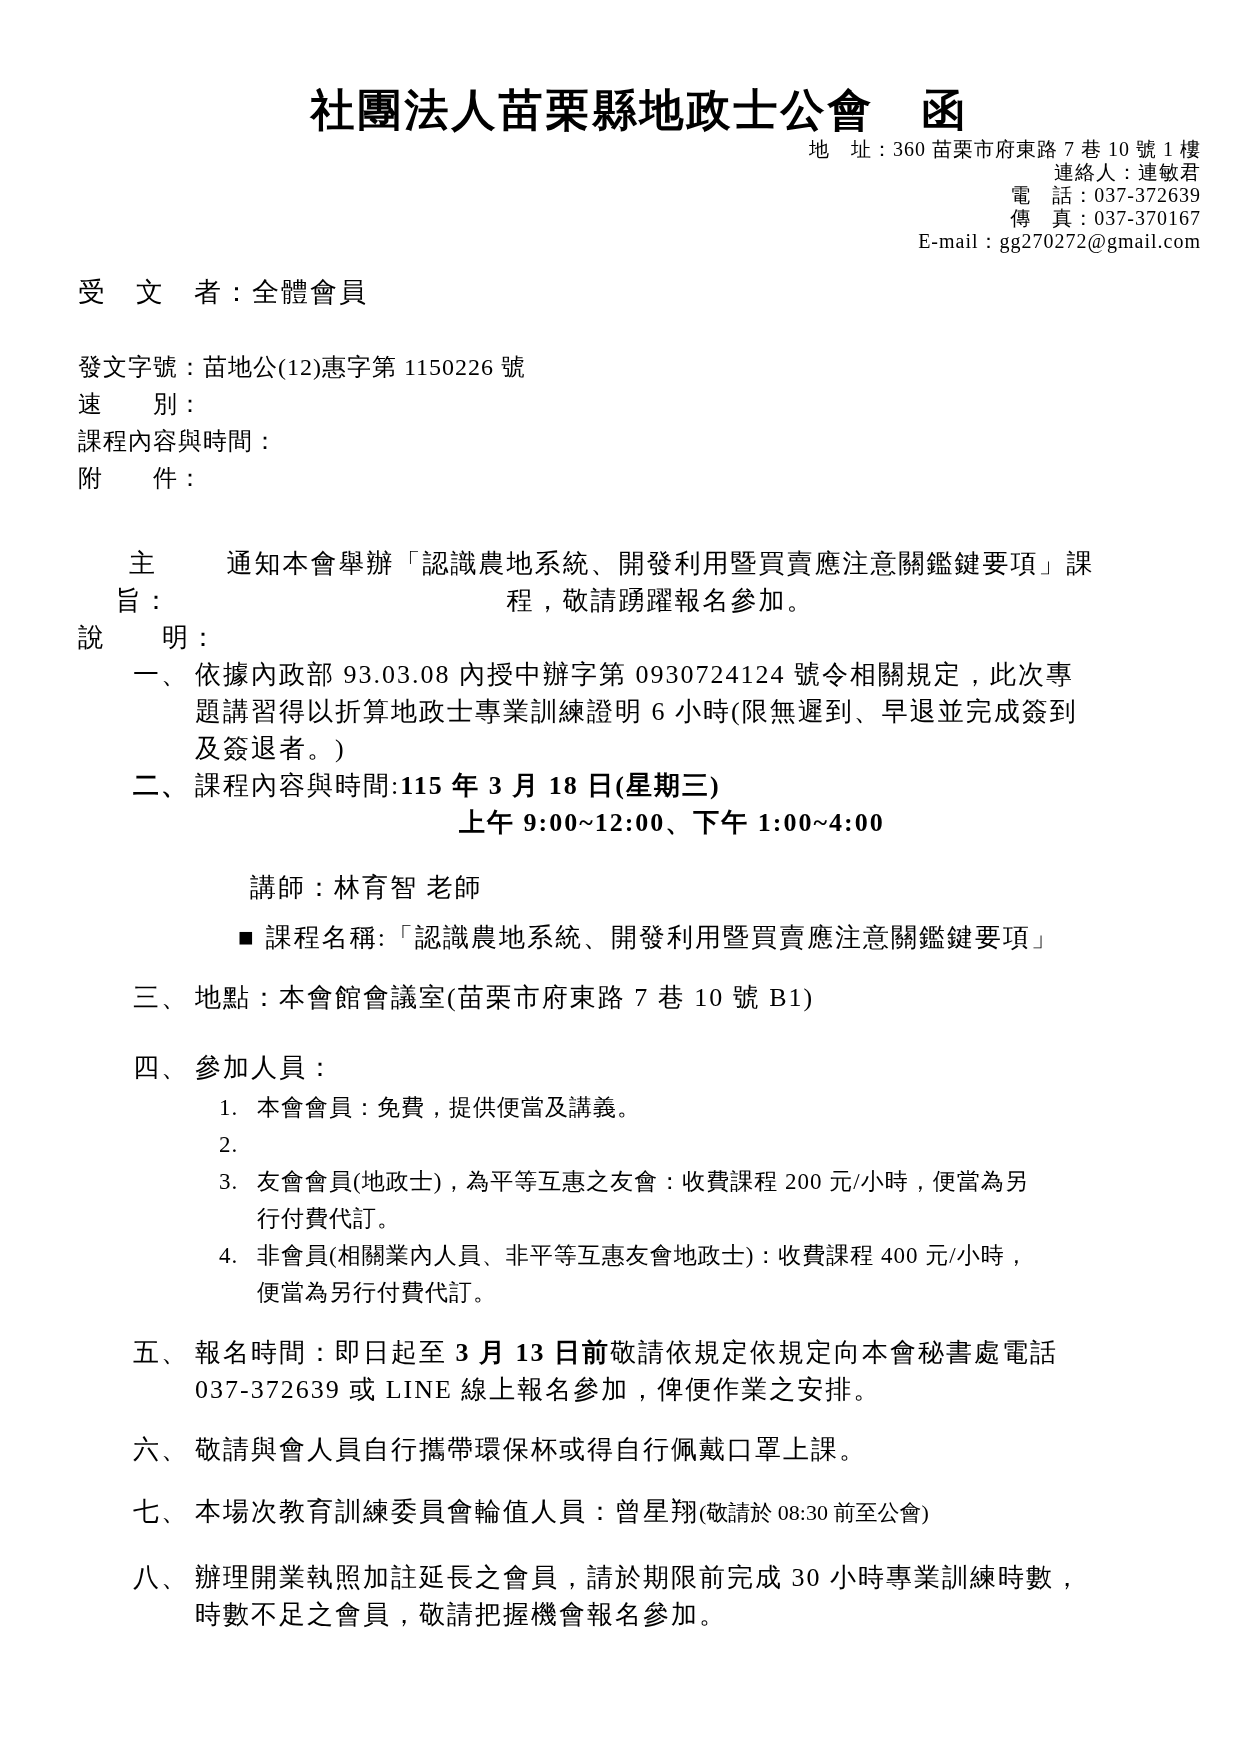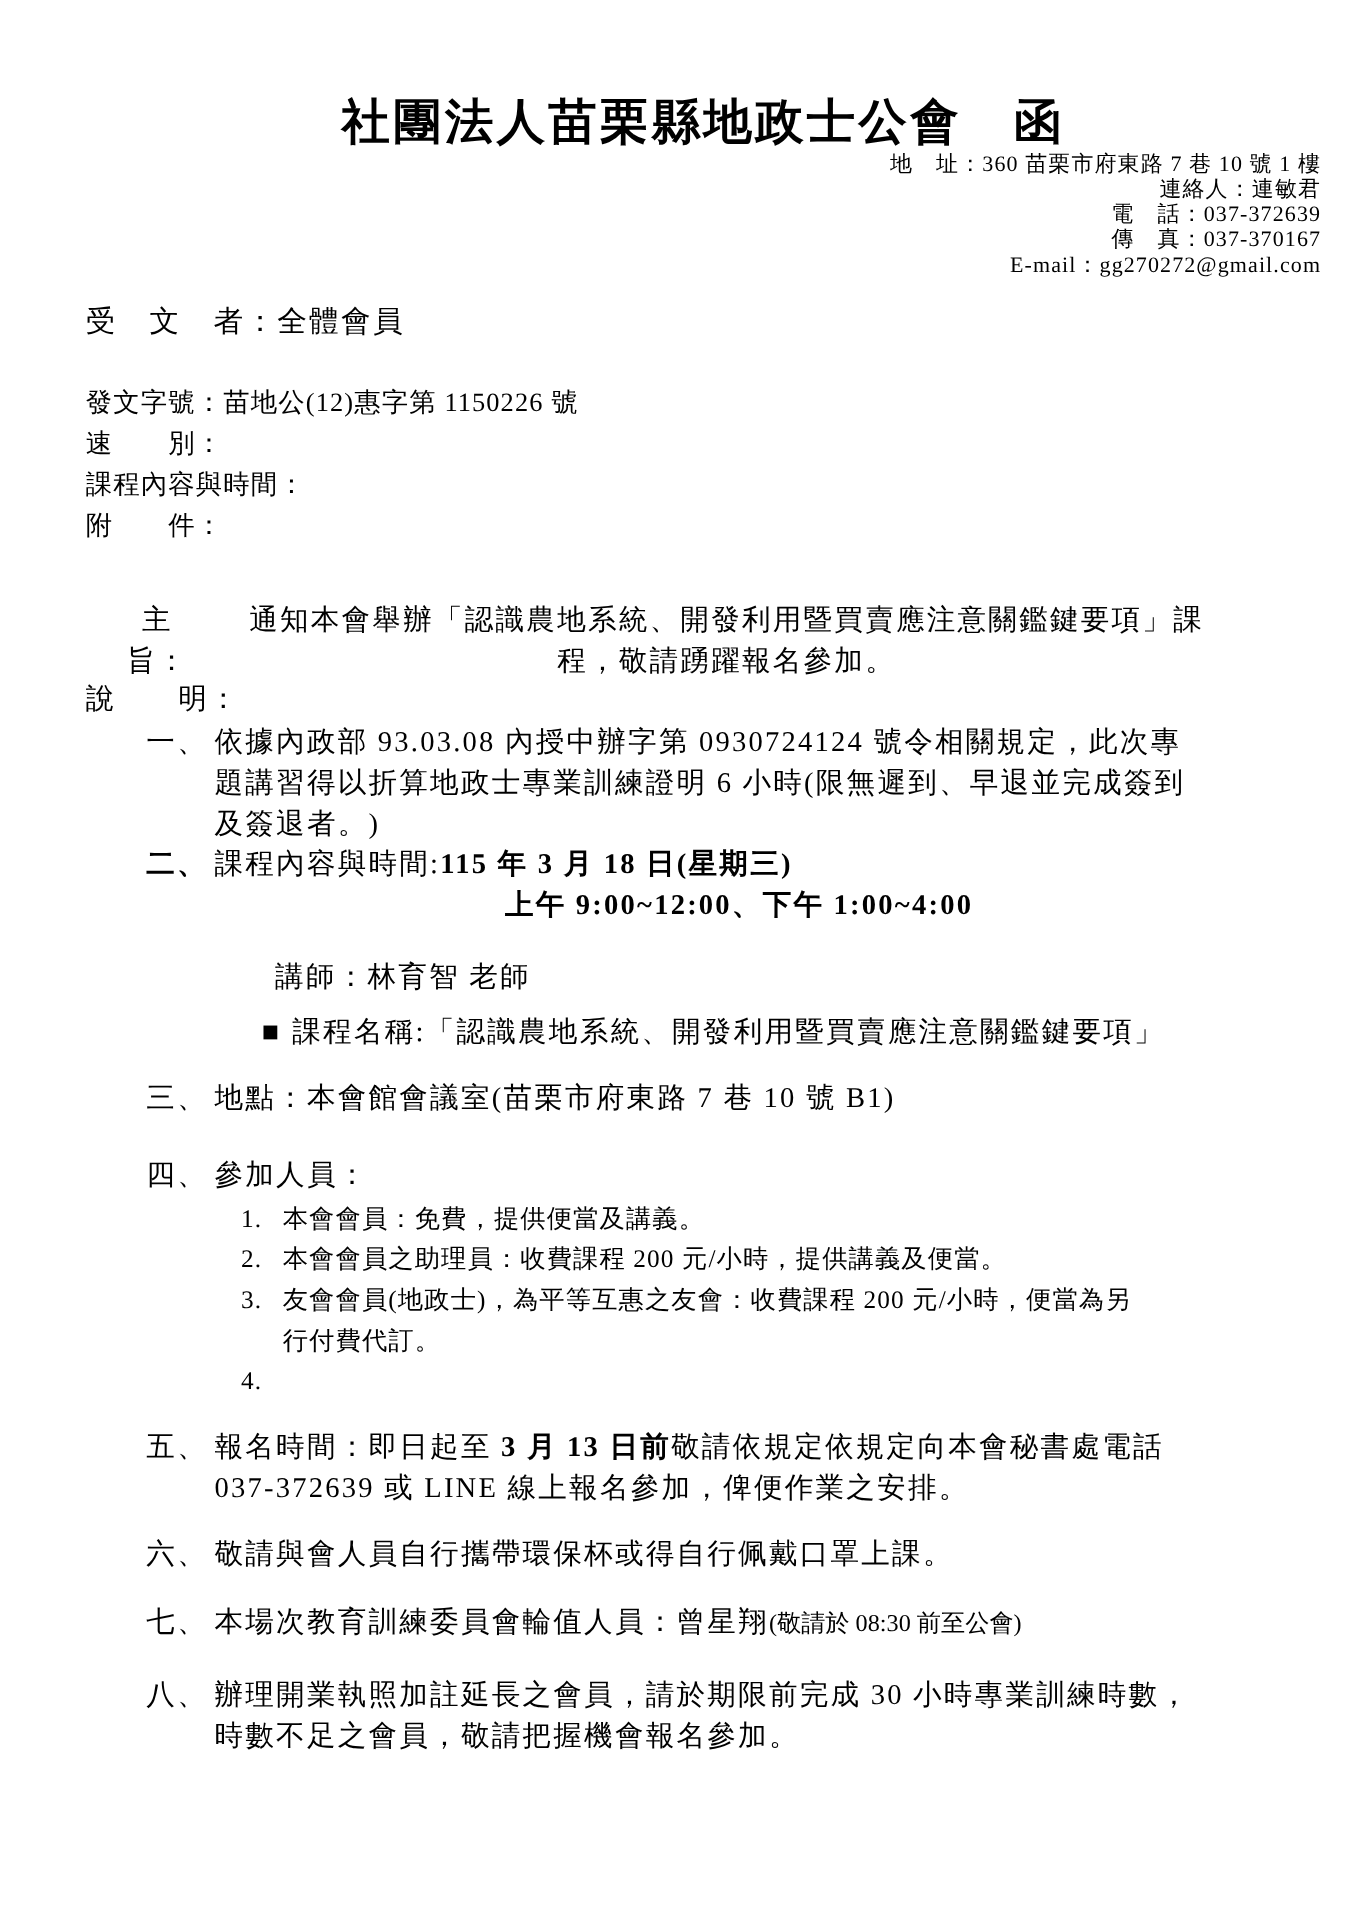--- a/index.html
+++ b/index.html
@@ -46,21 +46,21 @@
     margin-top:38px;
     font-size:24px;
     letter-spacing:1px;
     line-height:37px;
   }
   
   .bodytext{font-size:26px;letter-spacing:2px;line-height:37px;}
   .subject{display:flex;margin-top:48px;text-align:center;}
   .subject .lbl{width:130px;flex-shrink:0;}
   .subject .txt{width:905px;}
-  .expl-label{margin:0;font-family:Liberation Mono, monospace;}
+  .expl-label{margin:0;}
   
   .items{margin-left:55px;}
   .item{display:flex;}
   .item .inum{width:62px;flex-shrink:0;}
   .item .ibody{width:905px;}
   .item-3{margin-top:23px;}
   .item-4{margin-top:33px;}
   .item-5{margin-top:23px;}
   .item-6{margin-top:23px;}
   .item-7{margin-top:25px;}
@@ -140,28 +140,28 @@
         <span class="inum">四、</span>
         <div class="ibody">
           <div>參加人員：</div>
           <div class="sublist">
             <div class="subitem">
                 <span class="snum">1.</span>
                 <span class="stxt">本會會員：免費，提供便當及講義。</span>
               </div>
             <div class="subitem">
                 <span class="snum">2.</span>
-                <span class="stxt">本會會員之助理員：收費課程 200 元/小時，提供講義及便當。</span>
               </div>
             <div class="subitem">
                 <span class="snum">3.</span>
                 <span class="stxt">友會會員(地政士)，為平等互惠之友會：收費課程 200 元/小時，便當為另行付費代訂。</span>
               </div>
             <div class="subitem">
                 <span class="snum">4.</span>
+                <span class="stxt">非會員(相關業內人員、非平等互惠友會地政士)：收費課程 400 元/小時，便當為另行付費代訂。</span>
               </div>
           </div>
         </div>
       </div>
 
       <div class="item item-5">
         <span class="inum">五、</span>
         <div class="ibody"><span>報名時間：即日起至 </span><span class="bold">3 月 13 日前</span><span>敬請依規定依規定向本會秘書處電話 037-372639 或 LINE 線上報名參加，俾便作業之安排。</span></div>
       </div>
 

